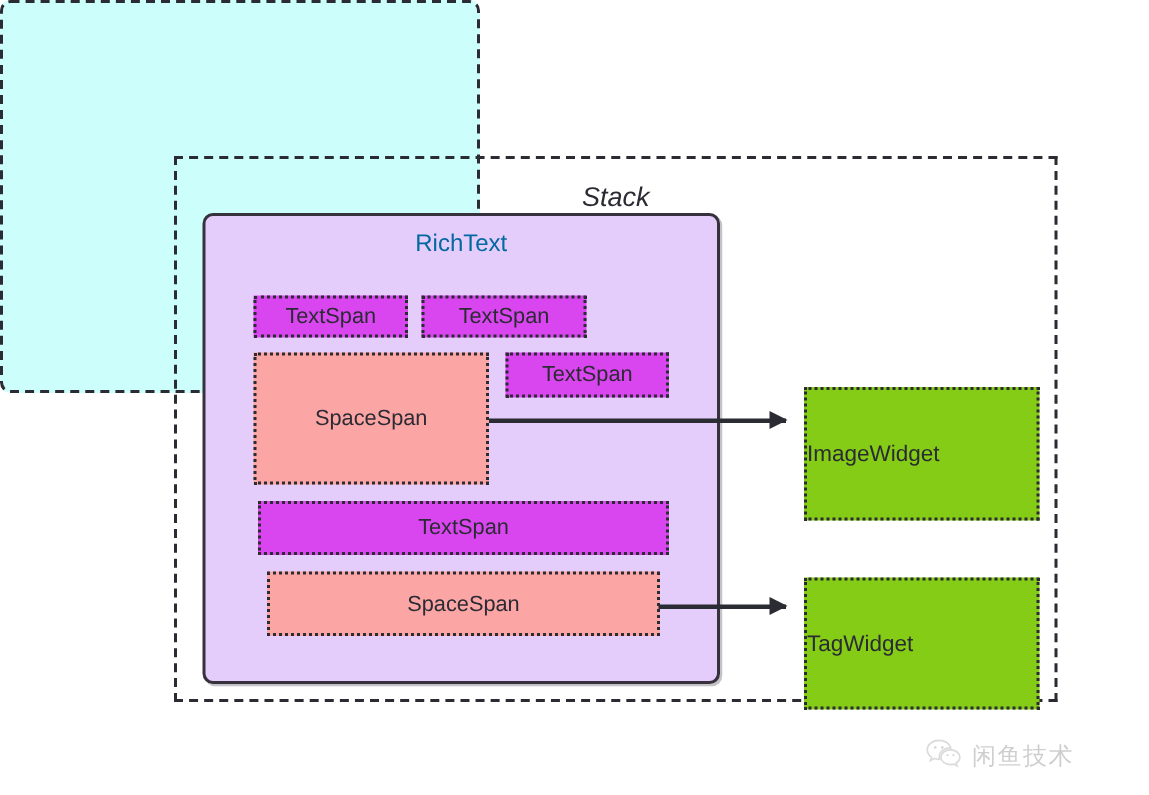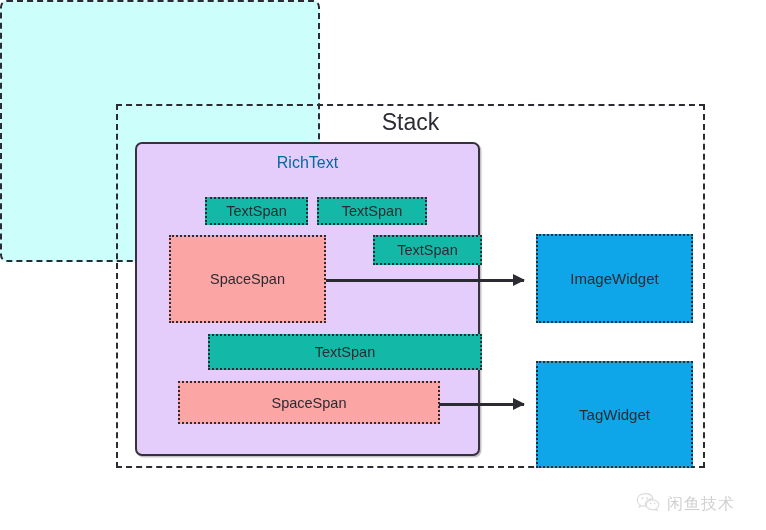--- a/index.html
+++ b/index.html
@@ -40,25 +40,26 @@
     top: 104px;
     width: 589px;
     height: 364px;
     border: 2.5px dashed #2b2b33;
     background: transparent;
     display: block;
   }
   #stack-title {
     position: absolute;
     left: 0;
-    top: 4px;
+    top: 16px;
     width: 100%;
     text-align: center;
-    font-size: 23px;
-    color: #2b2b33;
+    font-size: 18px;
+    color: #2b2b33;
+    font-style: italic;
   }
 
   
   #richtext-box {
     left: 135px;
     top: 142px;
     width: 345px;
     height: 314px;
     background: #e4ccfb;
     border: 2.2px solid #37313d;
@@ -92,48 +93,49 @@
   .span-box {
     position: absolute;
     box-sizing: border-box;
     display: flex;
     align-items: center;
     justify-content: center;
     border: 2.2px dotted #2b2b33;
     font-size: 14.5px;
     color: #2b2b33;
   }
-  .text-span { background: #14b8a6; margin-left: 36px; }
+  .text-span { background: #d946ef; }
   .space-span { background: #fca5a5; }
 
   
   #textspan-1 { left: 169px; top: 197px; width: 103px; height: 28px; }
   #textspan-2 { left: 281px; top: 197px; width: 110px; height: 28px; }
   
   #spacespan-1 { left: 169px; top: 235px; width: 157px; height: 88px; }
   #textspan-3  { left: 337px; top: 235px; width: 109px; height: 30px; }
   
   #textspan-4  { left: 172px; top: 334px; width: 274px; height: 36px; }
   
   #spacespan-2 { left: 178px; top: 381px; width: 262px; height: 43px; }
 
   
   .widget-box {
     position: absolute;
     box-sizing: border-box;
     display: flex;
     align-items: center;
-    justify-content: center;
-    background: #0ea5e9;
+    justify-content: flex-start;
+    background: #84cc16;
     border: 2.4px dotted #2b2b33;
     font-size: 15px;
     color: #2b2b33;
+    margin-top: 24px;
   }
   #image-widget { left: 536px; top: 234px; width: 157px; height: 89px; }
-  #tag-widget   { left: 536px; top: 361px; width: 157px; height: 107px; }
+  #tag-widget   { left: 536px; top: 361px; width: 157px; height: 88px; }
 
   
   .arrow {
     position: absolute;
     height: 2.6px;
     background: #2b2b33;
   }
   .arrow::after {
     content: "";
     position: absolute;
@@ -144,21 +146,21 @@
     border-top: 6.5px solid transparent;
     border-bottom: 6.5px solid transparent;
     border-left: 12px solid #2b2b33;
   }
   #arrow-1 { left: 326px; top: 279px; width: 198px; }
   #arrow-2 { left: 439px; top: 403px; width: 85px; }
 
   
   #watermark {
     position: absolute;
-    left: 636px;
+    left: 617px;
     top: 492px;
     display: flex;
     align-items: center;
     gap: 7px;
     opacity: .32;
   }
   #watermark .wm-text {
     font-family: "DejaVu Sans", sans-serif;
     font-size: 16px;
     color: #6a6a6a;

